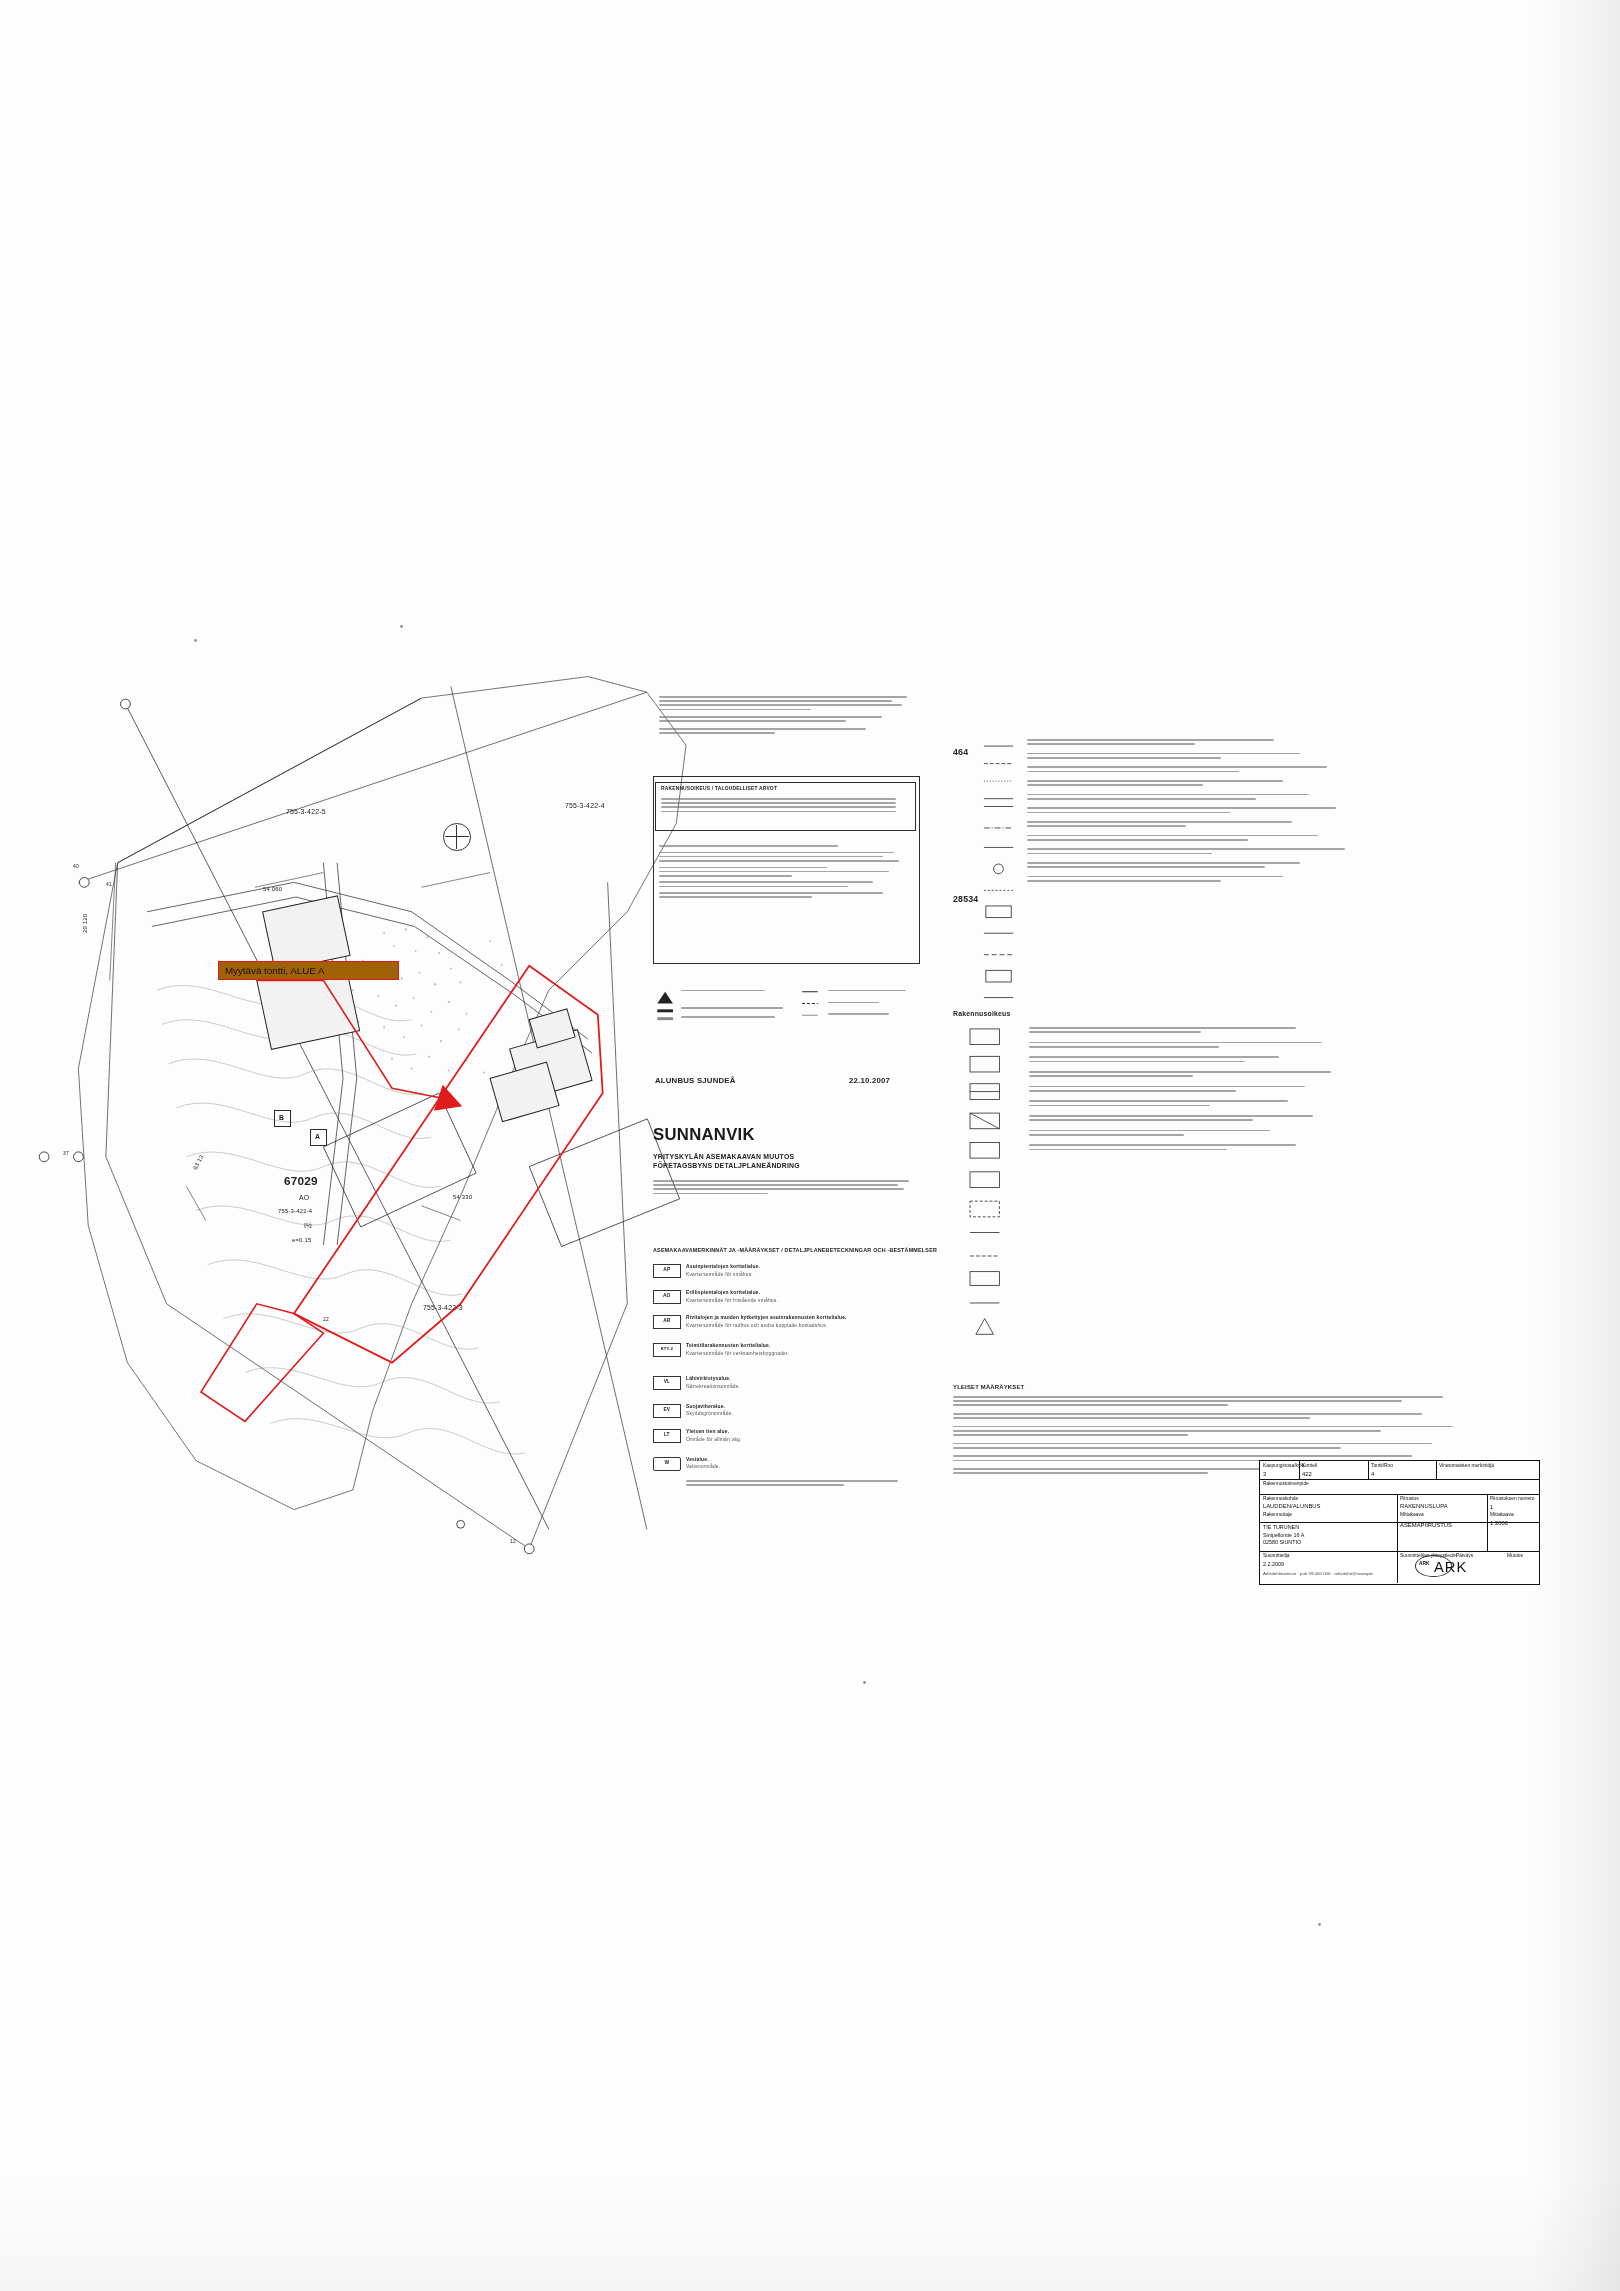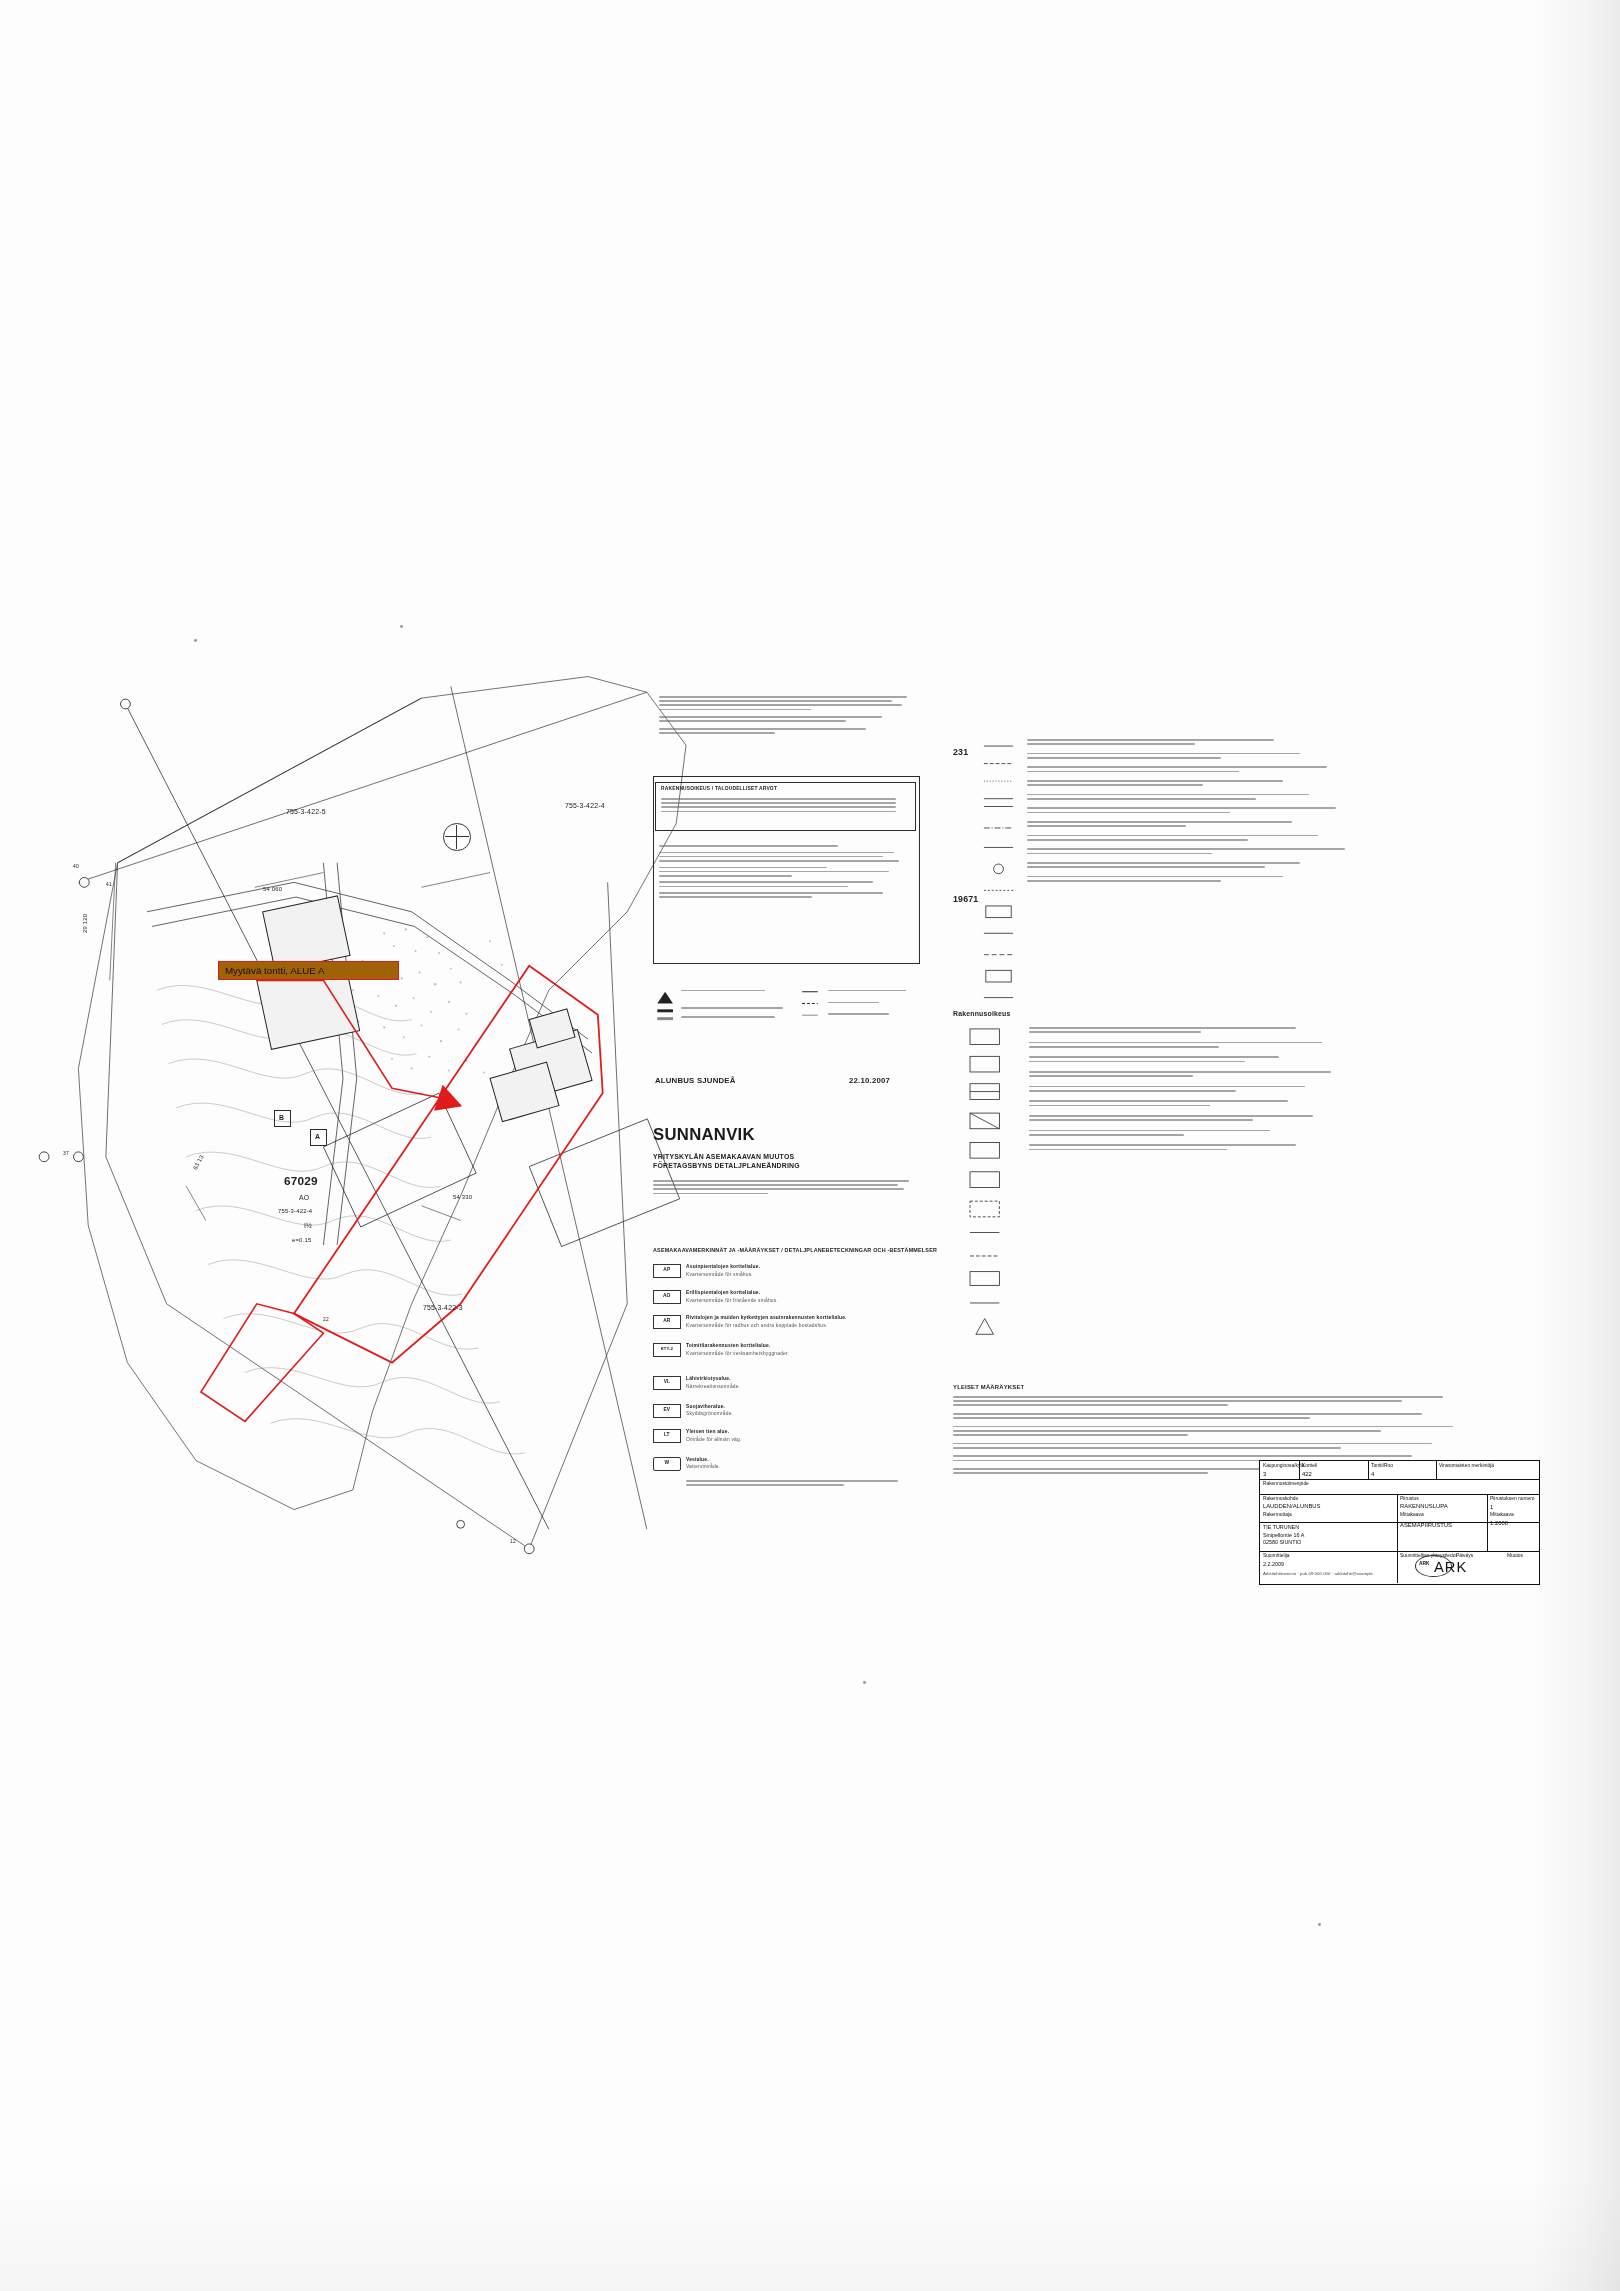--- a/index.html
+++ b/index.html
@@ -330,22 +330,22 @@
     <div class="lbl xs b" style="left:686px;top:1457px;">Vesialue.</div>
     <div class="lbl xs" style="left:686px;top:1464px;color:#555;">Vattenområde.</div>
   </div>
 
   <div class="txtblk" style="left:686px;top:1480px;width:225px;">
     <div class="line thin" style="width:94%"></div>
     <div class="line thin" style="width:70%"></div>
   </div>
 
   <div>
-    <div class="lbl b" style="left:953px;top:747px;font-size:8.8px;">231</div>
-    <div class="lbl b" style="left:953px;top:894px;font-size:8.8px;">19671</div>
+    <div class="lbl b" style="left:953px;top:747px;font-size:8.8px;">464</div>
+    <div class="lbl b" style="left:953px;top:894px;font-size:8.8px;">28534</div>
 
     <svg style="position:absolute;left:980px;top:737px;" width="39" height="451" viewBox="0 0 40 460">
       <g stroke="#222" fill="none" stroke-width="0.8">
         <line x1="4" y1="8" x2="34" y2="8"></line>
         <line x1="4" y1="26" x2="34" y2="26" stroke-dasharray="4 2"></line>
         <line x1="4" y1="44" x2="34" y2="44" stroke-dasharray="1 2"></line>
         <line x1="4" y1="62" x2="34" y2="62"></line>
         <line x1="4" y1="70" x2="34" y2="70"></line>
         <line x1="4" y1="92" x2="34" y2="92" stroke-dasharray="6 2 1 2"></line>
         <line x1="4" y1="112" x2="34" y2="112"></line>

